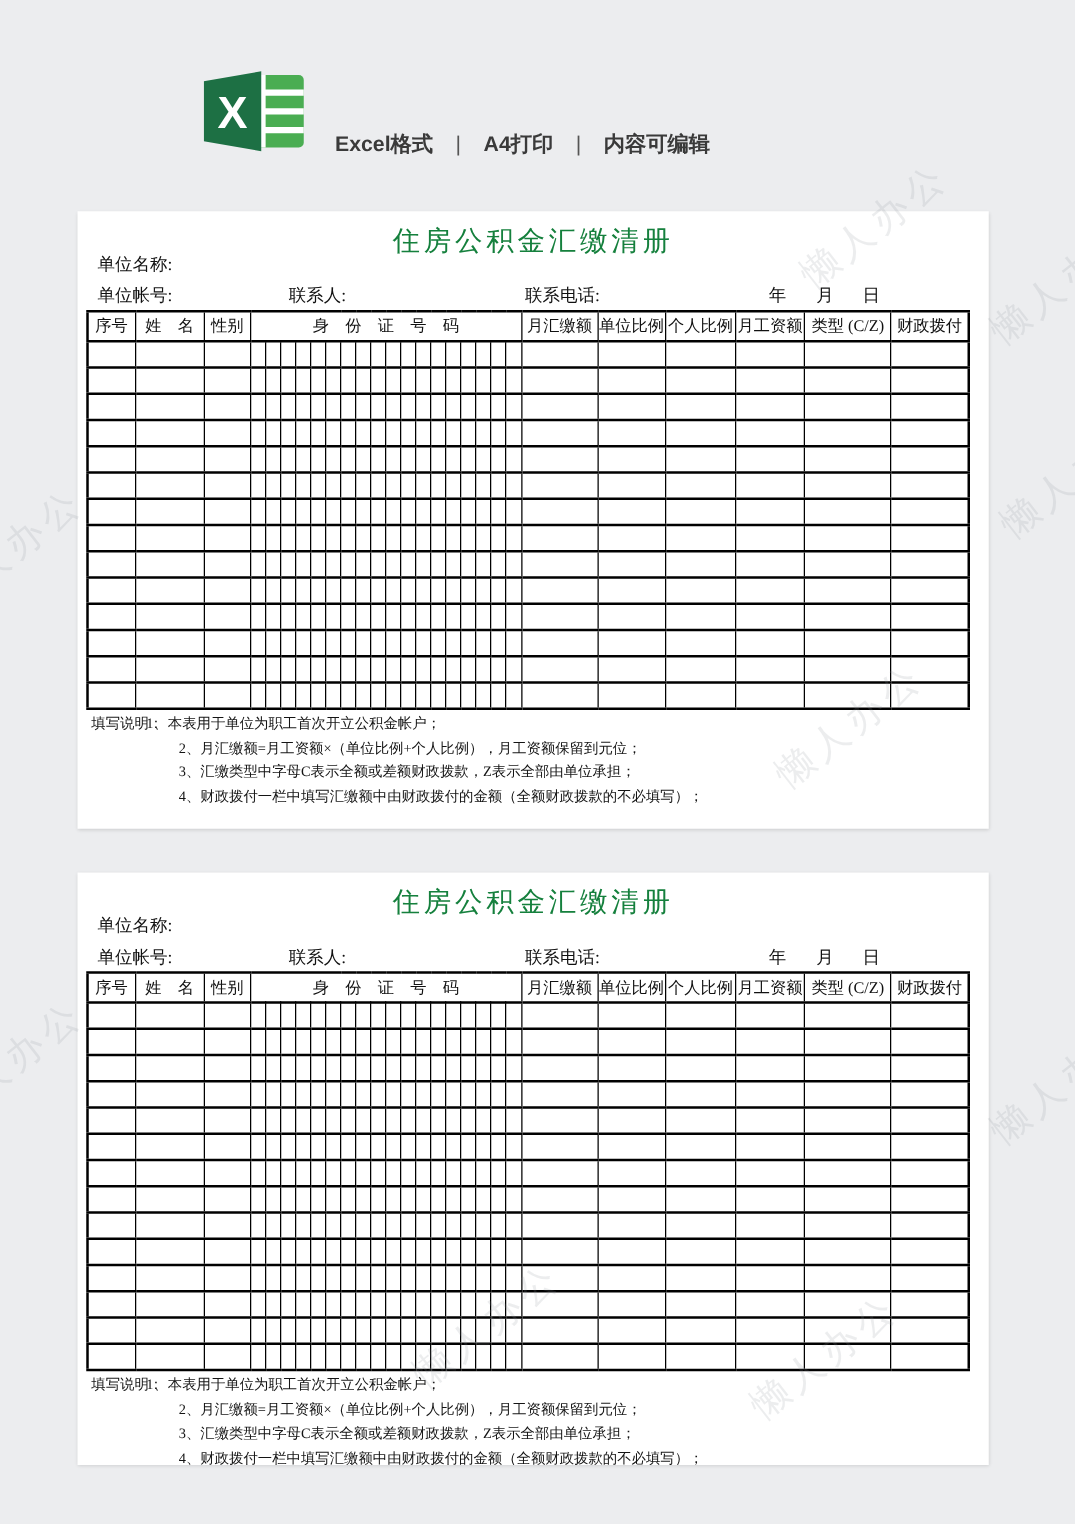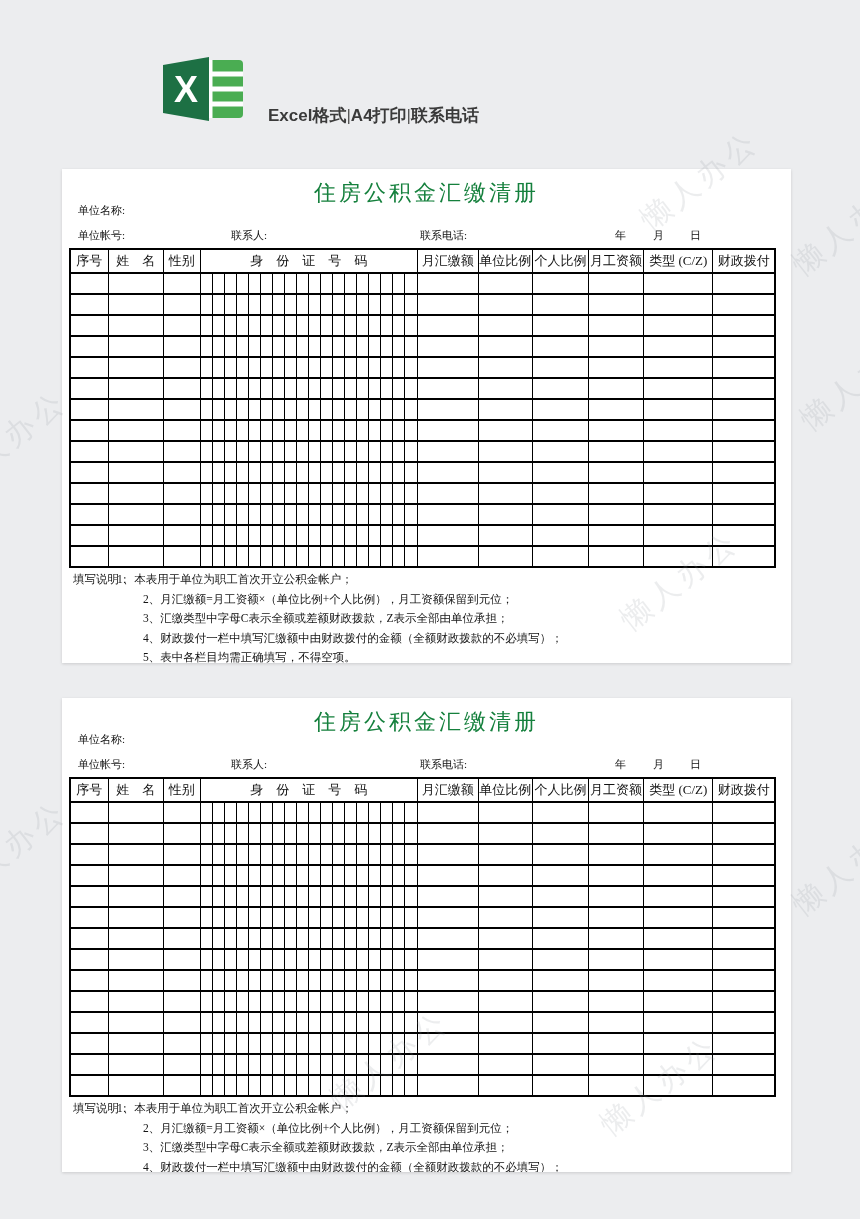--- a/index.html
+++ b/index.html
@@ -11,39 +11,39 @@
 
   
   .excel-icon { position:absolute; left:163px; top:56px; width:84px; height:66px; }
   .main-title {
     position:absolute; left:267px; top:50px; margin:0;
     font-family:"Liberation Sans","DejaVu Sans",sans-serif;
     font-weight:bold; font-size:38px; letter-spacing:1px; color:#43a047;
     white-space:nowrap;
   }
   .subtitle {
-    position:absolute; left:268px; top:104px; display:flex; align-items:center;
+    position:absolute; left:268px; top:104px; display:flex; gap:18px; align-items:center;
     font-family:"Liberation Sans","DejaVu Sans",sans-serif;
     font-weight:bold; font-size:17px; color:#3a3a3a; white-space:nowrap;
   }
   .subtitle .sep { font-weight:normal; color:#555; }
 
   
   .card {
     position:absolute; left:62px; width:729px; background:#ffffff;
     box-shadow:0 1px 3px rgba(0,0,0,0.14); overflow:hidden; z-index:1;
   }
   .card-1 { top:169px; height:494px; }
   .card-2 { top:698px; height:474px; }
 
   .sheet-title {
     position:absolute; top:9px; left:0; width:100%; margin:0;
     text-align:center; font-size:22px; font-weight:500; letter-spacing:3px; color:#15803d;
   }
-  .fld { position:absolute; font-size:11px; white-space:nowrap; }
+  .fld { position:absolute; font-size:14px; white-space:nowrap; }
   .unit-name   { left:16px;  top:34px; }
   .lbl-account { left:16px;  top:59px; }
   .lbl-contact { left:169px; top:59px; }
   .lbl-phone   { left:358px; top:59px; }
   .lbl-year    { left:553px; top:59px; }
   .lbl-month   { left:591px; top:59px; }
   .lbl-day     { left:628px; top:59px; }
 
   .sheet-table {
     position:absolute; left:7px; top:79px; width:707px;
@@ -86,21 +86,21 @@
       <line x1="32" y1="48" x2="80" y2="48"></line>
     </g>
     <polygon points="0,9 46,1 46,65 0,57" fill="#1d7044"></polygon>
     <text x="23" y="46" fill="#ffffff" font-size="36" font-weight="bold" text-anchor="middle" font-family="Liberation Sans, sans-serif">X</text>
   </svg>
   <div class="subtitle">
     <span>Excel格式</span>
     <span class="sep">|</span>
     <span>A4打印</span>
     <span class="sep">|</span>
-    <span>联系电话</span>
+    <span>内容可编辑</span>
   </div>
 
   <section class="card card-1">
     <h2 class="sheet-title">住房公积金汇缴清册</h2>
     <div class="fld unit-name">单位名称:</div>
     <div class="fld lbl-account">单位帐号:</div>
     <div class="fld lbl-contact">联系人:</div>
     <div class="fld lbl-phone">联系电话:</div>
     <div class="fld lbl-year">年</div>
     <div class="fld lbl-month">月</div>
@@ -560,21 +560,20 @@
         </tbody>
     </table>
 
     <div class="notes">
       <div class="note-line">
         <span class="nlabel">填写说明：</span><span>1、本表用于单位为职工首次开立公积金帐户；</span>
       </div>
       <div class="note-line indent"><span>2、月汇缴额=月工资额×（单位比例+个人比例），月工资额保留到元位；</span></div>
       <div class="note-line indent"><span>3、汇缴类型中字母C表示全额或差额财政拨款，Z表示全部由单位承担；</span></div>
       <div class="note-line indent"><span>4、财政拨付一栏中填写汇缴额中由财政拨付的金额（全额财政拨款的不必填写）；</span></div>
-      <div class="note-line indent"><span>5、表中各栏目均需正确填写，不得空项。</span></div>
     </div>
   </section>
 
   <section class="card card-2">
     <h2 class="sheet-title">住房公积金汇缴清册</h2>
     <div class="fld unit-name">单位名称:</div>
     <div class="fld lbl-account">单位帐号:</div>
     <div class="fld lbl-contact">联系人:</div>
     <div class="fld lbl-phone">联系电话:</div>
     <div class="fld lbl-year">年</div>

